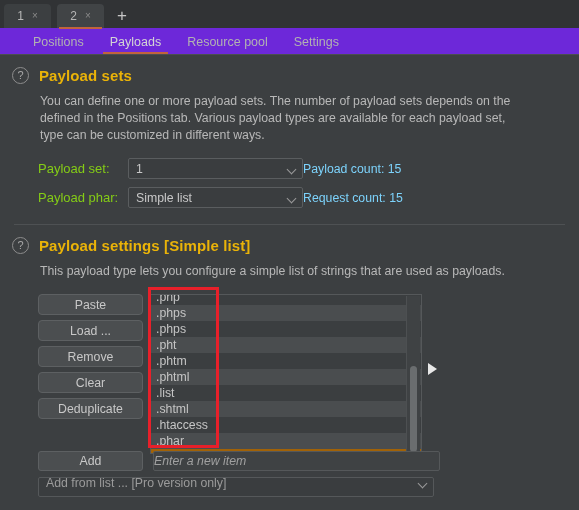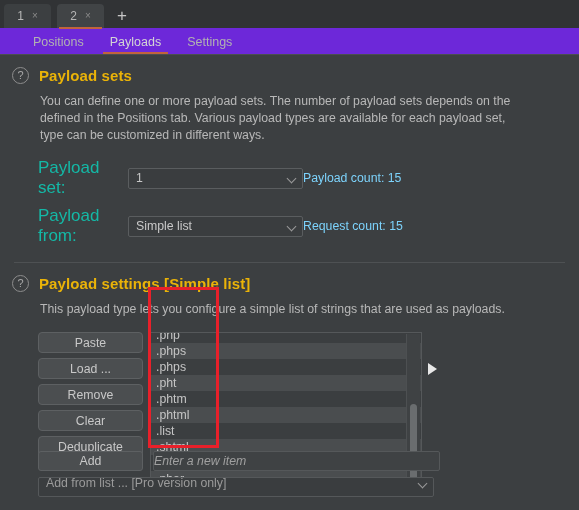--- a/index.html
+++ b/index.html
@@ -143,22 +143,22 @@
 
   
   .formgrid {
     margin: 14px 0 0 38px;
     display: grid;
     grid-template-columns: 90px 175px 150px;
     row-gap: 8px;
     align-items: center;
   }
   .flabel {
-    font-size: 17px;
-    color: #14b8a6;
+    font-size: 13px;
+    color: #84cc16;
   }
   .combo {
     height: 21px;
     background: #3a3d3f;
     border: 1px solid #5a5d5f;
     border-radius: 2px;
     display: flex;
     align-items: center;
     padding: 0 4px 0 7px;
     box-sizing: border-box;
@@ -343,41 +343,42 @@
   <div class="numtab active">
     <span class="lbl">2</span>
     <span class="x">×</span>
   </div>
   <div class="addtab">+</div>
 </div>
 
 <div class="sectiontabs">
   <div class="stab">Positions</div>
   <div class="stab active">Payloads</div>
+  <div class="stab">Resource pool</div>
   <div class="stab">Settings</div>
 </div>
 
 <div class="panel">
   <div class="sechead">
     <div class="qmark">?</div>
     <div class="sectitle">Payload sets</div>
   </div>
   <div class="secdesc">You can define one or more payload sets. The number of payload sets depends on the
 defined in the Positions tab. Various payload types are available for each payload set,
 type can be customized in different ways.</div>
 
   <div class="formgrid">
     <div class="flabel">Payload set:</div>
     <div class="combo">
       <span>1</span>
       <span class="chev"></span>
     </div>
     <div class="countrow">Payload count:  15</div>
 
-    <div class="flabel">Payload from:</div>
+    <div class="flabel">Payload phar:</div>
     <div class="combo">
       <span>Simple list</span>
       <span class="chev"></span>
     </div>
     <div class="countrow">Request count: 15</div>
   </div>
 
   <div class="divider"></div>
 </div>
 

